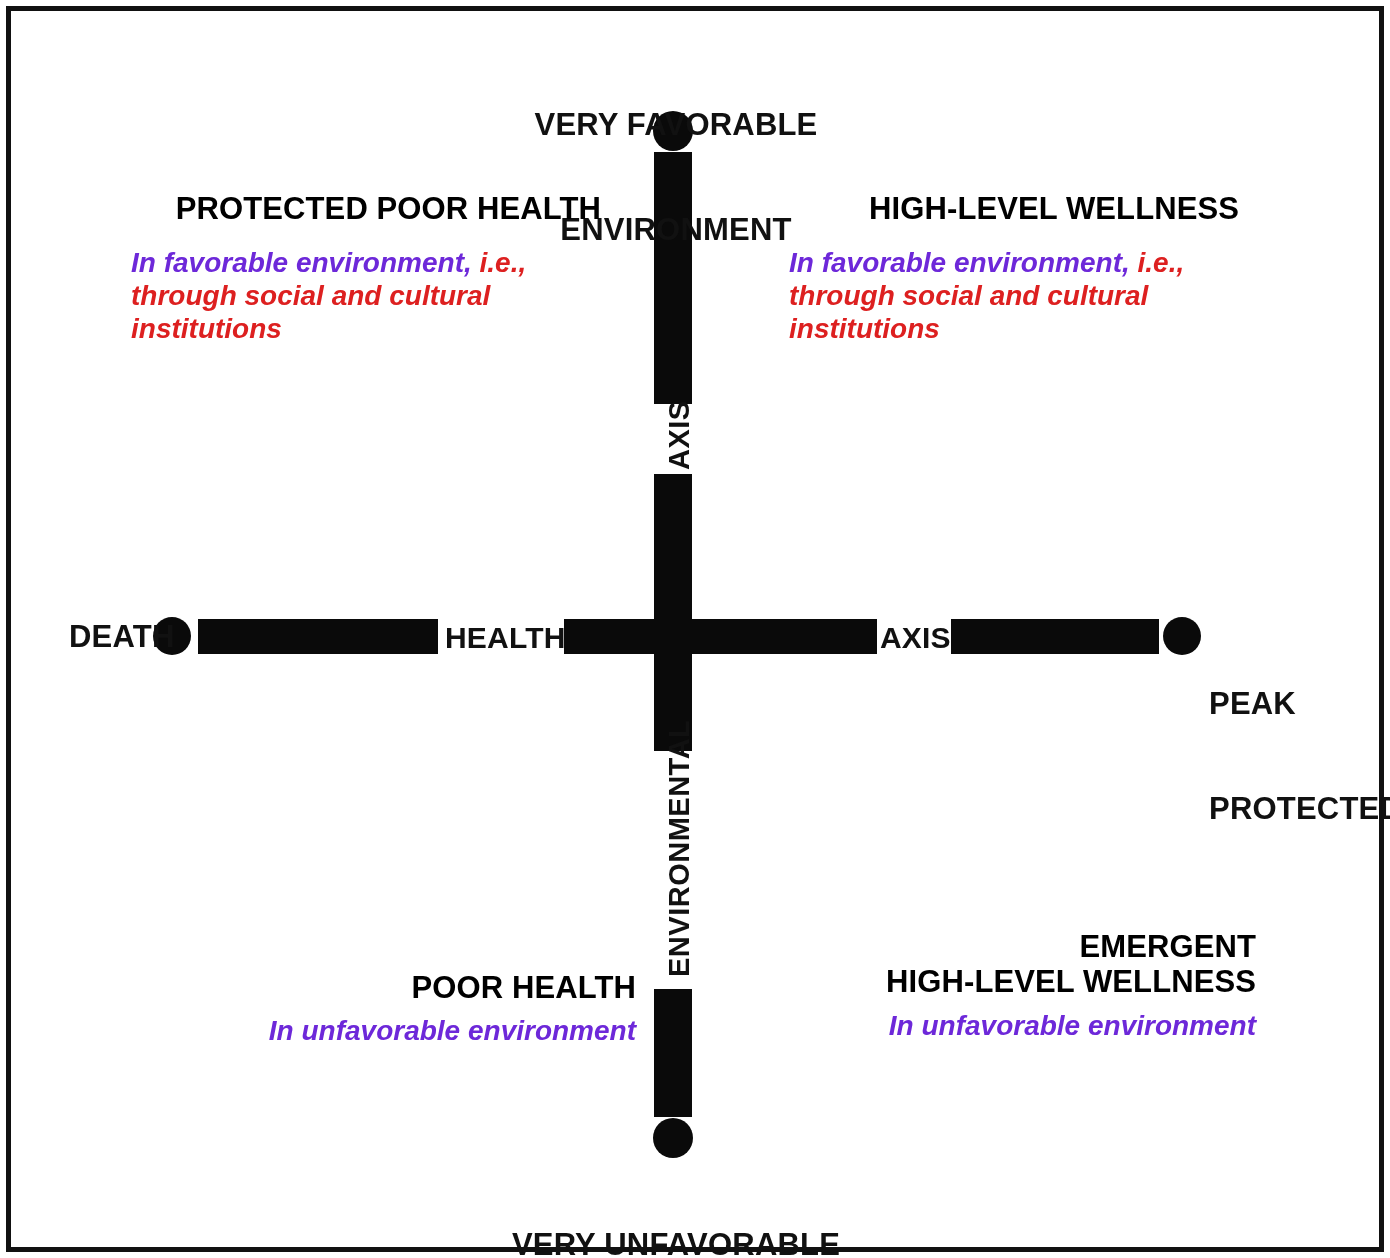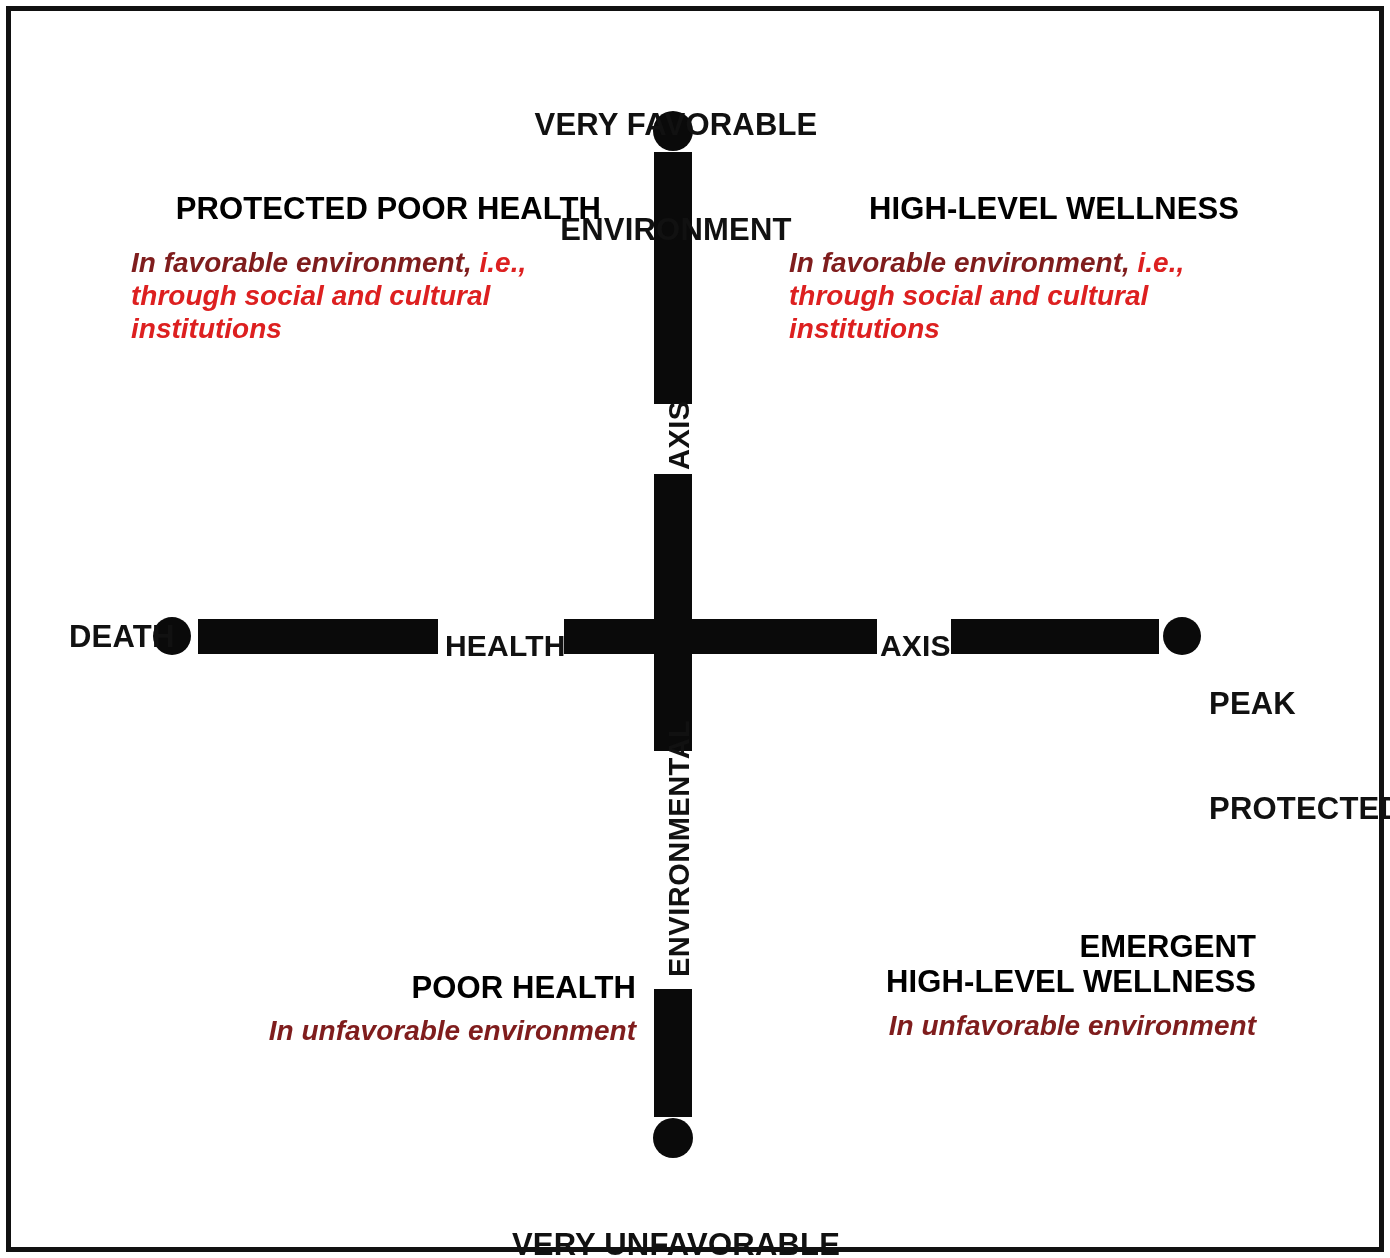--- a/index.html
+++ b/index.html
@@ -51,21 +51,20 @@
   .cap {
     font-size: 31px;
     letter-spacing: 0.2px;
     text-align: center;
   }
 
   .axis-inline {
     font-size: 30px;
     font-weight: bold;
     letter-spacing: 0.2px;
-    margin-top: 8px;
   }
 
   .axis-vert {
     font-size: 29px;
     font-weight: bold;
     letter-spacing: 0.5px;
     transform-origin: 0 0;
     transform: rotate(-90deg);
     white-space: nowrap;
   }
@@ -76,21 +75,21 @@
     letter-spacing: 0.1px;
     line-height: 1.14;
   }
   .quad-sub {
     font-size: 28px;
     font-weight: bold;
     font-style: italic;
     line-height: 1.18;
   }
   .red { color: #dd2020; }
-  .blk { color: #7f1d1d; }
+  .blk { color: #6d28d9; }
 
   .tl { text-align: left; }
   .tc { text-align: right; }
 </style>
 </head>
 <body>
 
 <div id="canvas">
   <div id="frame">
 

